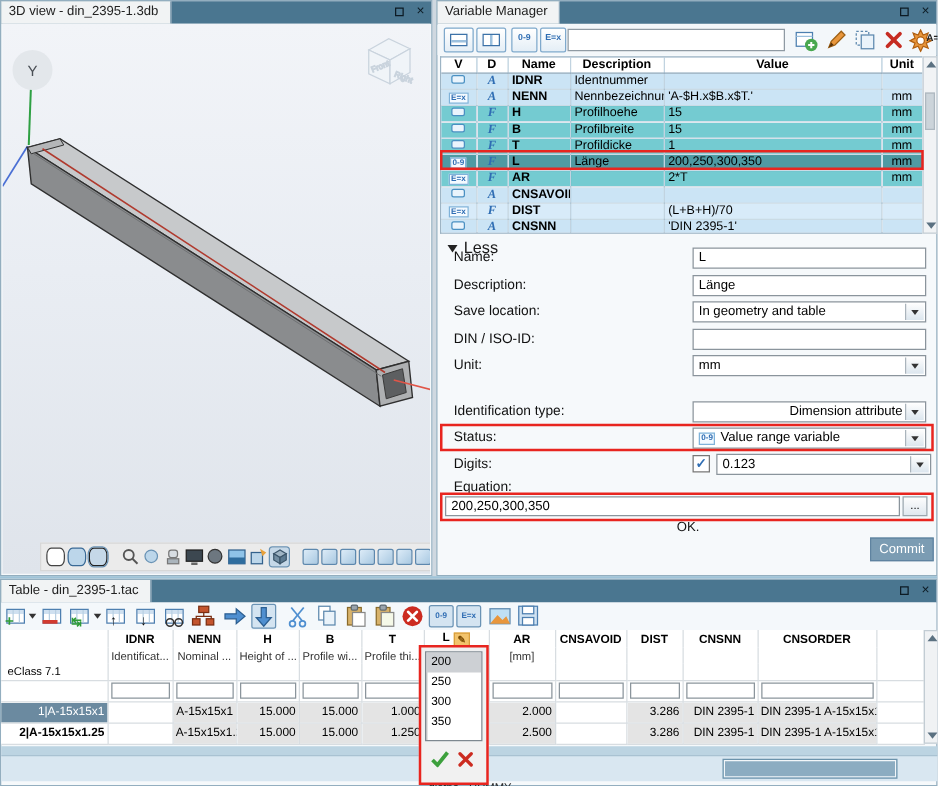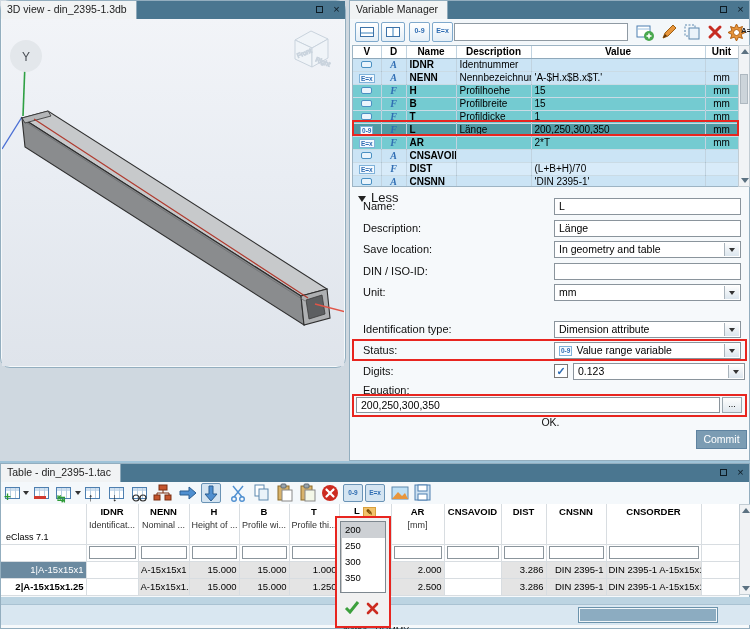--- a/index.html
+++ b/index.html
@@ -9,21 +9,21 @@
   .panel { position:absolute; background:#f6f9fb; border:1px solid #93aebf; }
 
   
   .tbar { position:absolute; left:0; top:0; right:0; height:18px; background:#4a7690; display:flex; align-items:stretch; }
   .tab { background:#f1f3f4; color:#222; font-size:10.5px; padding:2px 9px 0 6px; border-right:1px solid #8ea9ba; white-space:nowrap; }
   .tfill { flex:1; }
   .wbtn { width:17px; color:#0d1b24; font-size:11px; text-align:center; line-height:17px; }
   .wbtn .sq { display:inline-block; width:7px; height:7px; border:1.5px solid #0d1b24; margin-top:5px; }
 
   
-  #p3d { left:0; top:0; width:346px; height:368px;border-radius:10px; }
+  #p3d { left:0; top:0; width:346px; height:461px; }
   #vp3d { position:absolute; left:1px; top:18px; right:1px; bottom:1px;
           background:linear-gradient(180deg,#f2f4f8 0%,#e9edf3 45%,#dfe4eb 100%); overflow:hidden; }
   #toolbar3d { position:absolute; left:30px; top:415px; height:23px; background:#ebebeb; border:1px solid #d7d7d7;
                display:flex; align-items:center; gap:2px; padding:0 4px; }
   .i3 { width:15px; height:15px; border-radius:2px; position:relative; }
   .i3.cylw { border:1.5px solid #444; background:#fff; border-radius:4px/6px; }
   .i3.cylb { border:1.5px solid #3a6a96; background:#bcd6ea; border-radius:4px/6px; }
   .i3.cyld { border:1.5px solid #222; background:#8d9aa5; border-radius:4px/6px; }
   .i3.gap { width:7px; border:none; }
   .i3.cube { width:13px; height:13px; border:1px solid #5d88ae; background:linear-gradient(135deg,#dcebf7 0%,#a9c9e2 100%); }
@@ -405,21 +405,21 @@
       <span class="fctl noarrow">Länge</span>
     </div>
     <div class="frow" style="top:262px;">
       <span class="flab">DIN / ISO-ID:</span>
       <span class="fctl noarrow"></span>
     </div>
     <div class="frow" style="top:283px;">
       <span class="flab">Unit:</span>
       <span class="fctl"><span>mm</span><span class="droparrow"></span></span>
     </div>
-    <div class="frow" style="top:320px;">
+    <div class="frow" style="top:320px;text-align:right;">
       <span class="flab">Identification type:</span>
       <span class="fctl"><span>Dimension attribute</span><span class="droparrow"></span></span>
     </div>
     <div class="frow" style="top:341px;">
       <span class="flab">Status:</span>
       <span class="fctl"><span class="chip09">0-9</span><span>Value range variable</span><span class="droparrow"></span></span>
     </div>
     <div class="redbox" style="left:2px;top:338px;width:395px;height:22px;"></div>
     <div class="frow" style="top:362px;">
       <span class="flab">Digits:</span>

